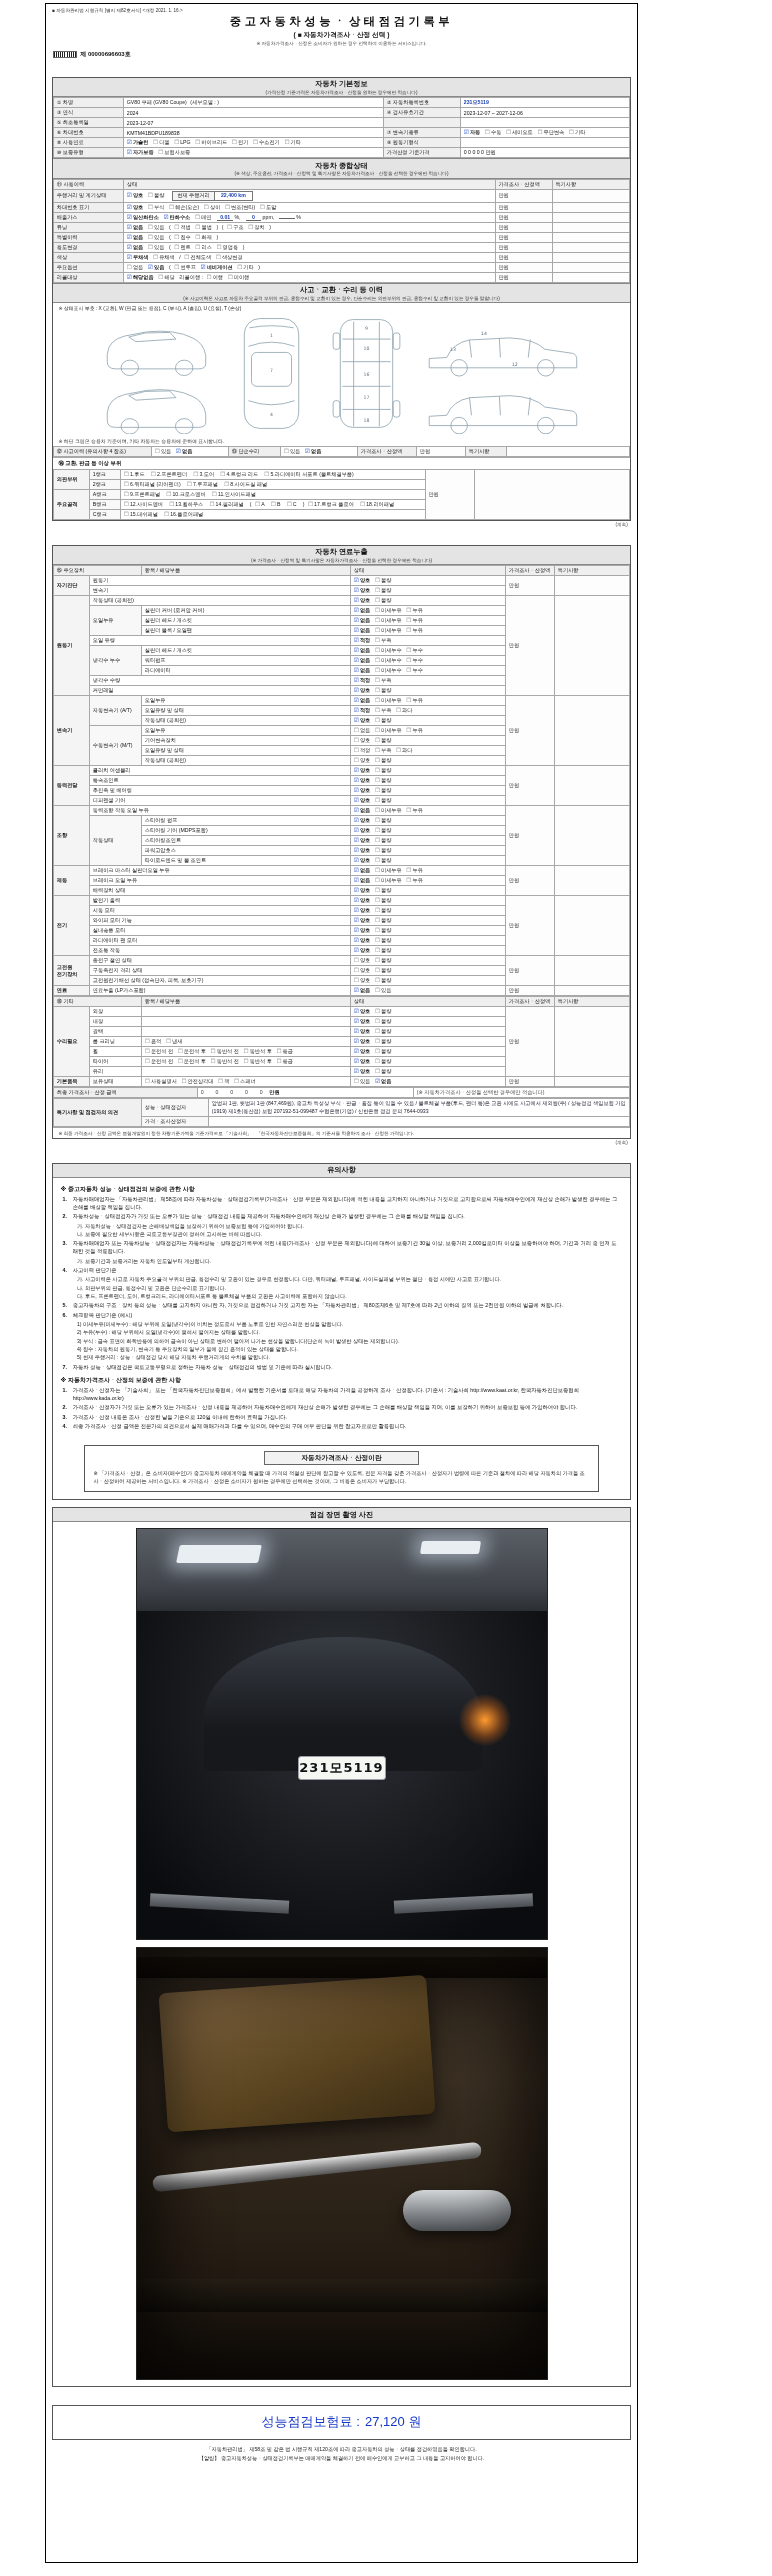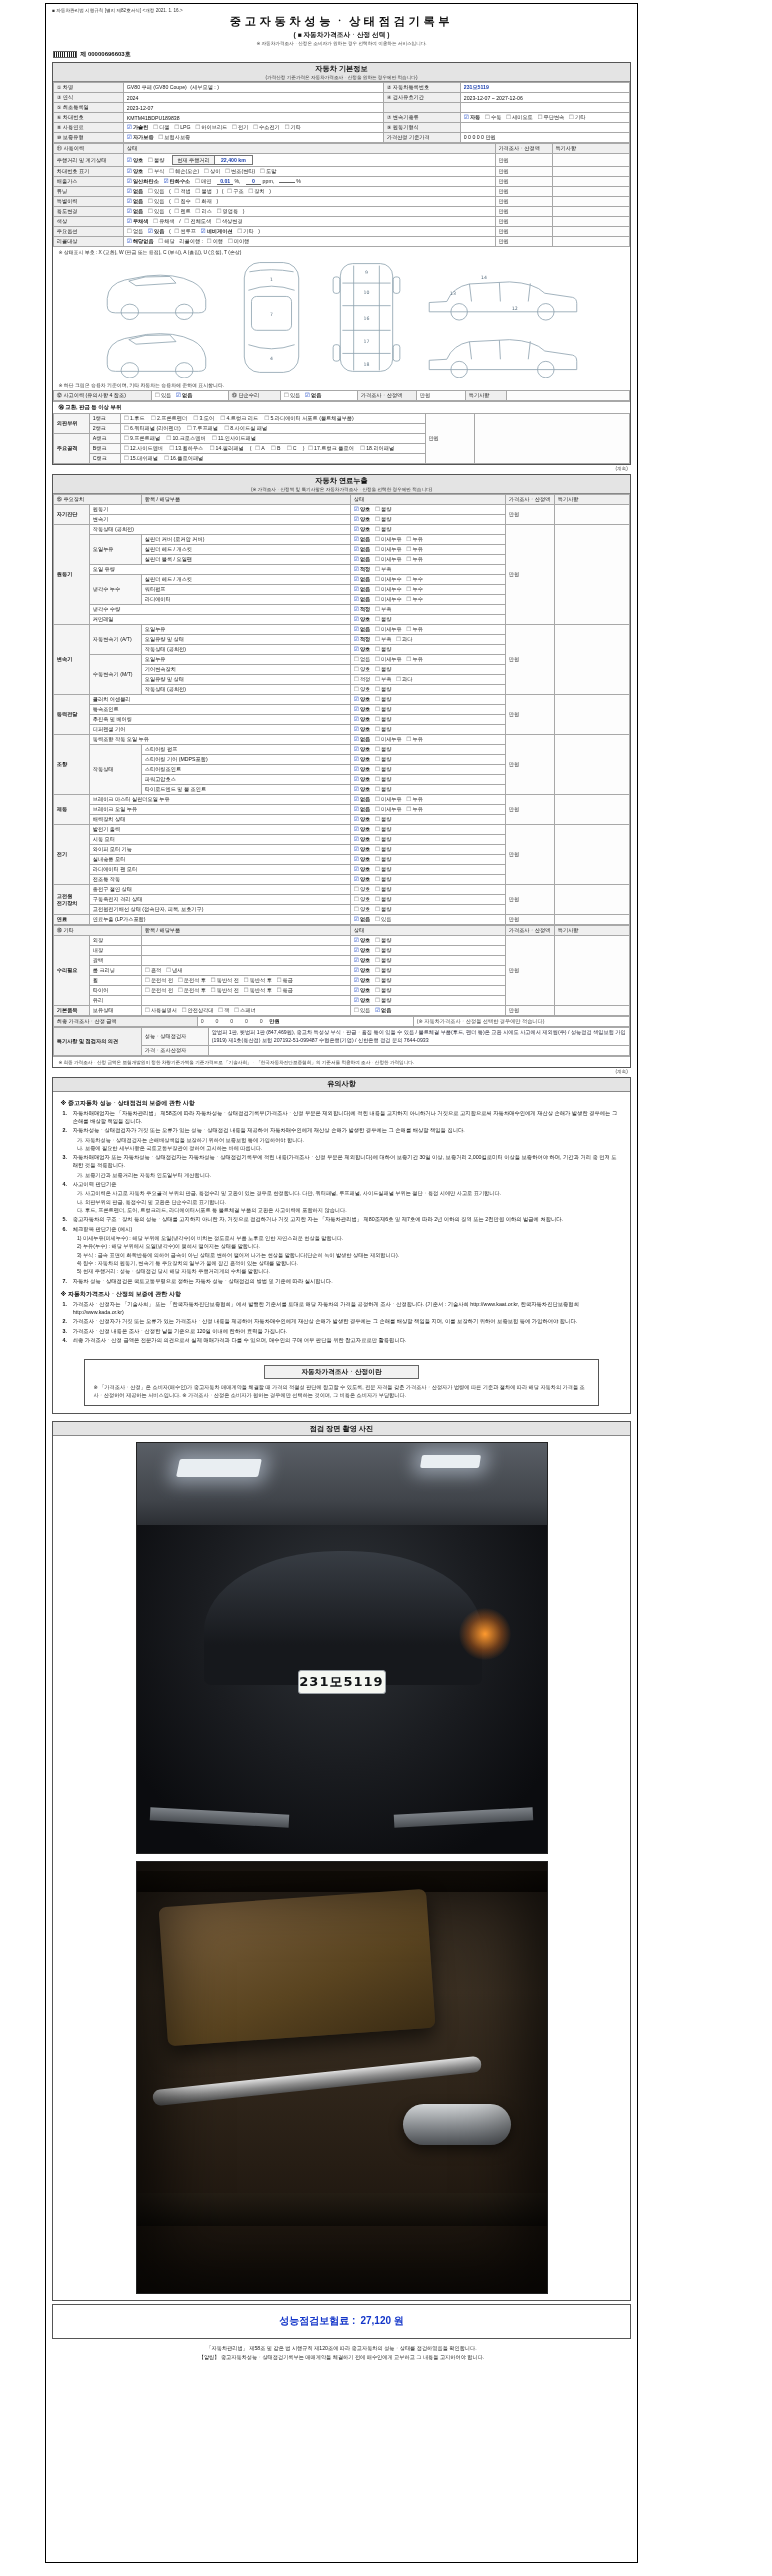--- a/index.html
+++ b/index.html
@@ -6,21 +6,21 @@
   html,body{width:773px;height:2576px;background:#fff;overflow:hidden;
     font-family:"Liberation Sans","DejaVu Sans",sans-serif;color:#111}
   .paper{position:absolute;left:45px;top:3.1px;width:593px;height:2560px;border:0.5px solid #000;background:#fff;padding:4.1px 6.2px}
   .formref{font-size:4.6px;color:#333}
   .title{text-align:center;font-size:11.3px;font-weight:bold;letter-spacing:3.6px;margin-top:1px}
   .subtitle{text-align:center;font-size:6.7px;font-weight:bold;margin-top:1.5px}
   .subnote{text-align:center;font-size:4.6px;color:#444;margin-top:1px}
   .docno-row{margin:4.1px 0 1px 1px;display:flex;align-items:center;gap:3.1px}
   .barcode{display:inline-block;width:24px;height:6.7px;background:repeating-linear-gradient(90deg,#222 0 1px,#fff 1px 2.1px);border:0.5px solid #666}
   .docno{font-size:6px;font-weight:bold}
-  .box{border:0.8px solid #555;margin-top:3px;background:#fff}
+  .box{border:0.8px solid #555;margin-top:18px;background:#fff}
   .secbar{background:#e4e4e4;border-bottom:0.5px solid #888;text-align:center;padding:1.5px 0}
   .secbar+ table{border-top:none}
   .sectitle{font-weight:bold;font-size:7.2px}
   .secnote{font-size:4.6px;color:#333;margin-top:0.5px}
   table.grid{border-collapse:collapse;width:100%;table-layout:fixed}
   table.grid td,table.grid th{border:0.5px solid #a8a8a8;font-size:5.2px;padding:1px 2.6px;vertical-align:middle;text-align:left;word-break:keep-all}
   table.grid th{background:#efefef;font-weight:normal}
   th.lbl{background:#f4f4f4}
   td.prc{text-align:right;color:#333;background:#fdfdfd}
   td.rmk{background:#fdfdfd}
@@ -79,21 +79,21 @@
   .ph1-lift.left{left:13.4px;transform:rotate(3deg)}
   .ph1-lift.right{right:13.4px;transform:rotate(-3deg)}
   .photo2{height:433px;background:linear-gradient(180deg,#2c241c,#3a2f22 30%,#261d14 70%,#140f0a)}
   .ph2-shield{position:absolute;top:36px;left:26px;width:268px;height:139px;background:linear-gradient(160deg,#7d6240,#5a4420 60%,#3b2c14);border-radius:7.2px;transform:rotate(-4deg);box-shadow:0 9.3px 20.6px rgba(0,0,0,.6)}
   .ph2-cross{position:absolute;top:9.3px;left:0;right:0;height:20.6px;background:linear-gradient(180deg,#1c150d,#0e0a06)}
   .ph2-pipe{position:absolute;top:211px;left:15.5px;width:330px;height:15.5px;background:linear-gradient(180deg,#dedede,#8c8c8c 55%,#545454);border-radius:7.7px;transform:rotate(-6deg)}
   .ph2-muffler{position:absolute;top:242px;right:36px;width:108px;height:41px;background:linear-gradient(180deg,#d2d5d7,#7f8387 60%,#4b4e52);border-radius:20.6px;box-shadow:0 5.2px 12.4px rgba(0,0,0,.55)}
   .ph2-beam{position:absolute;bottom:67px;left:0;right:0;height:33px;background:linear-gradient(180deg,#251e15,#0f0c08)}
   .ph2-vign{position:absolute;inset:0;box-shadow:inset 0 0 62px 26px rgba(0,0,0,.65)}
   .sign-body{height:33px;display:flex;align-items:center;justify-content:center;gap:5.2px}
-  .ins-label,.ins-value{color:#1436c9;font-weight:bold;font-size:10px}
+  .ins-label,.ins-value{color:#1436c9;font-weight:normal;font-size:13px}
   .footer{margin-top:5.2px;text-align:center;font-size:5.2px;color:#222;line-height:1.7}
   svg text{font-family:"DejaVu Sans",sans-serif}
 </style>
 </head>
 <body>
 
 <div class="paper">
 
   <div class="formref">■ 자동차관리법 시행규칙 [별지 제82호서식] &lt;개정 2021. 1. 16.&gt;</div>
   <div class="title">중고자동차성능ㆍ상태점검기록부</div>
@@ -149,20 +149,24 @@
           </tr>
           <tr>
             <th class="lbl">⑩ 보증유형</th>
             <td><span class="opt on"><span class="cb">☑</span>자가보증</span><span class="opt"><span class="cb">☐</span>보험사보증</span></td>
             <th class="lbl">가격산정 기준가격</th>
             <td>0 0 0 0 0  만원</td>
           </tr>
         </tbody>
     </table>
 
+    <div class="secbar" style="border-top:0.5px solid #888">
+      <div class="sectitle">자동차 종합상태</div>
+      <div class="secnote">(※ 색상, 주요옵션, 가격조사ㆍ산정액 및 특기사항은 자동차가격조사ㆍ산정을 선택한 경우에만 적습니다)</div>
+    </div>
     <table class="grid">
       <colgroup>
           <col style="width:70px">
           <col>
           <col style="width:57px">
           <col style="width:77px">
         </colgroup>
       <thead>
           <tr>
         <th>⑪ 사용이력</th>
@@ -225,20 +229,24 @@
           </tr>
           <tr>
             <th class="lbl">리콜대상</th>
             <td><span class="opt on"><span class="cb">☑</span>해당없음</span><span class="opt"><span class="cb">☐</span>해당</span><span class="stx">리콜이행 :</span><span class="opt"><span class="cb">☐</span>이행</span><span class="opt"><span class="cb">☐</span>미이행</span></td>
             <td class="prc">만원</td>
             <td class="rmk"></td>
           </tr>
         </tbody>
     </table>
 
+    <div class="secbar" style="border-top:0.5px solid #888">
+      <div class="sectitle">사고ㆍ교환ㆍ수리 등 이력</div>
+      <div class="secnote">(※ 사고이력은 사고로 자동차 주요골격 부위의 판금, 용접수리 및 교환이 있는 경우, 단순수리는 외판부위의 판금, 용접수리 및 교환이 있는 경우를 말합니다)</div>
+    </div>
     <div class="acc-legend">※ 상태표시 부호 : X (교환), W (판금 또는 용접), C (부식), A (흠집), U (요철), T (손상)</div>
     <div class="diagrams" id="diagrams">
         <svg width="118" height="120" viewBox="0 0 230 232">
           <g stroke="#8fa3b0" fill="none" stroke-width="1.6">
             <path d="M18 78 Q20 50 52 42 L95 34 Q150 28 185 46 Q206 56 210 80 L210 96 Q210 106 196 106 L34 106 Q18 106 18 92 Z"></path>
             <ellipse cx="62" cy="104" rx="17" ry="15"></ellipse>
             <ellipse cx="168" cy="104" rx="17" ry="15"></ellipse>
             <path d="M60 44 L92 36 L140 35 L152 48 L74 53 Z"></path>
             <path d="M18 192 Q20 164 52 156 L95 148 Q150 142 185 160 Q206 170 210 194 L210 210 Q210 220 196 220 L34 220 Q18 220 18 206 Z"></path>
             <ellipse cx="62" cy="218" rx="17" ry="15"></ellipse>

